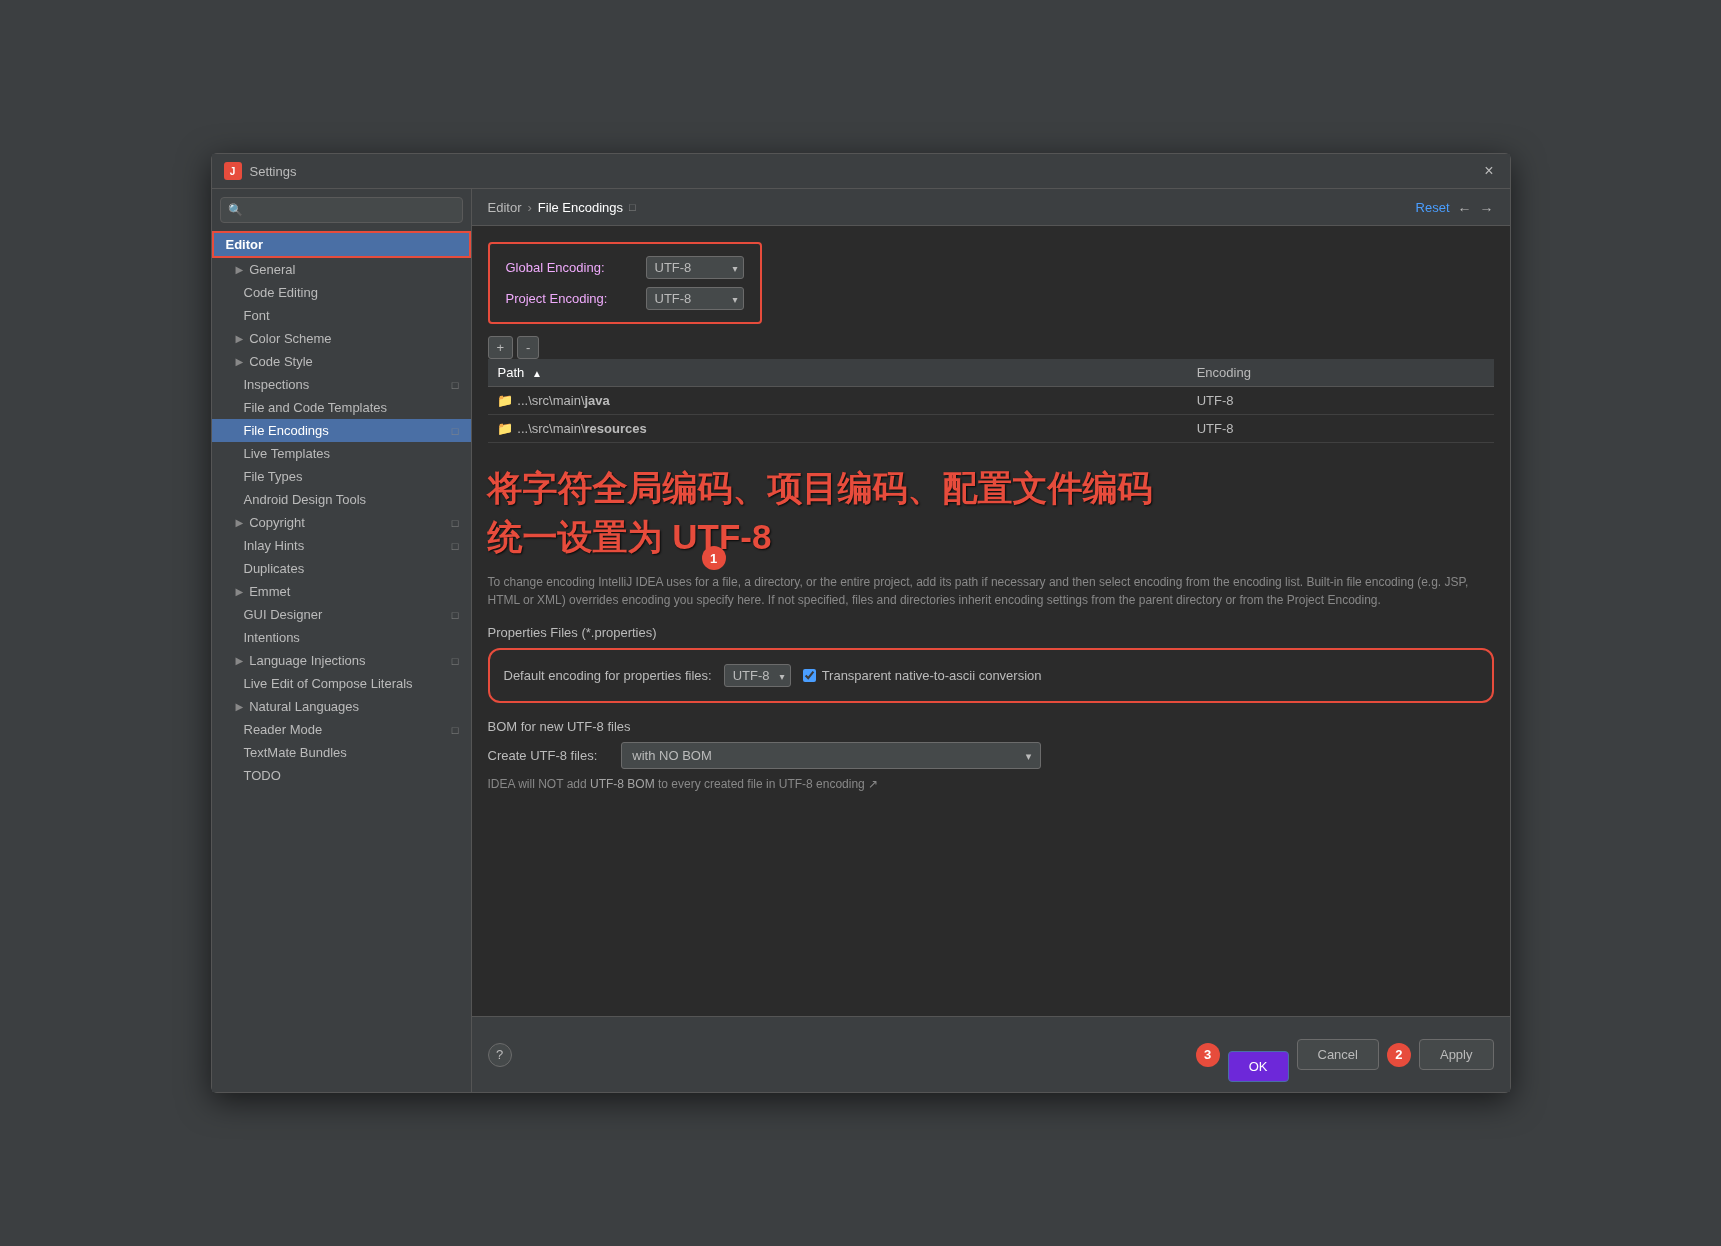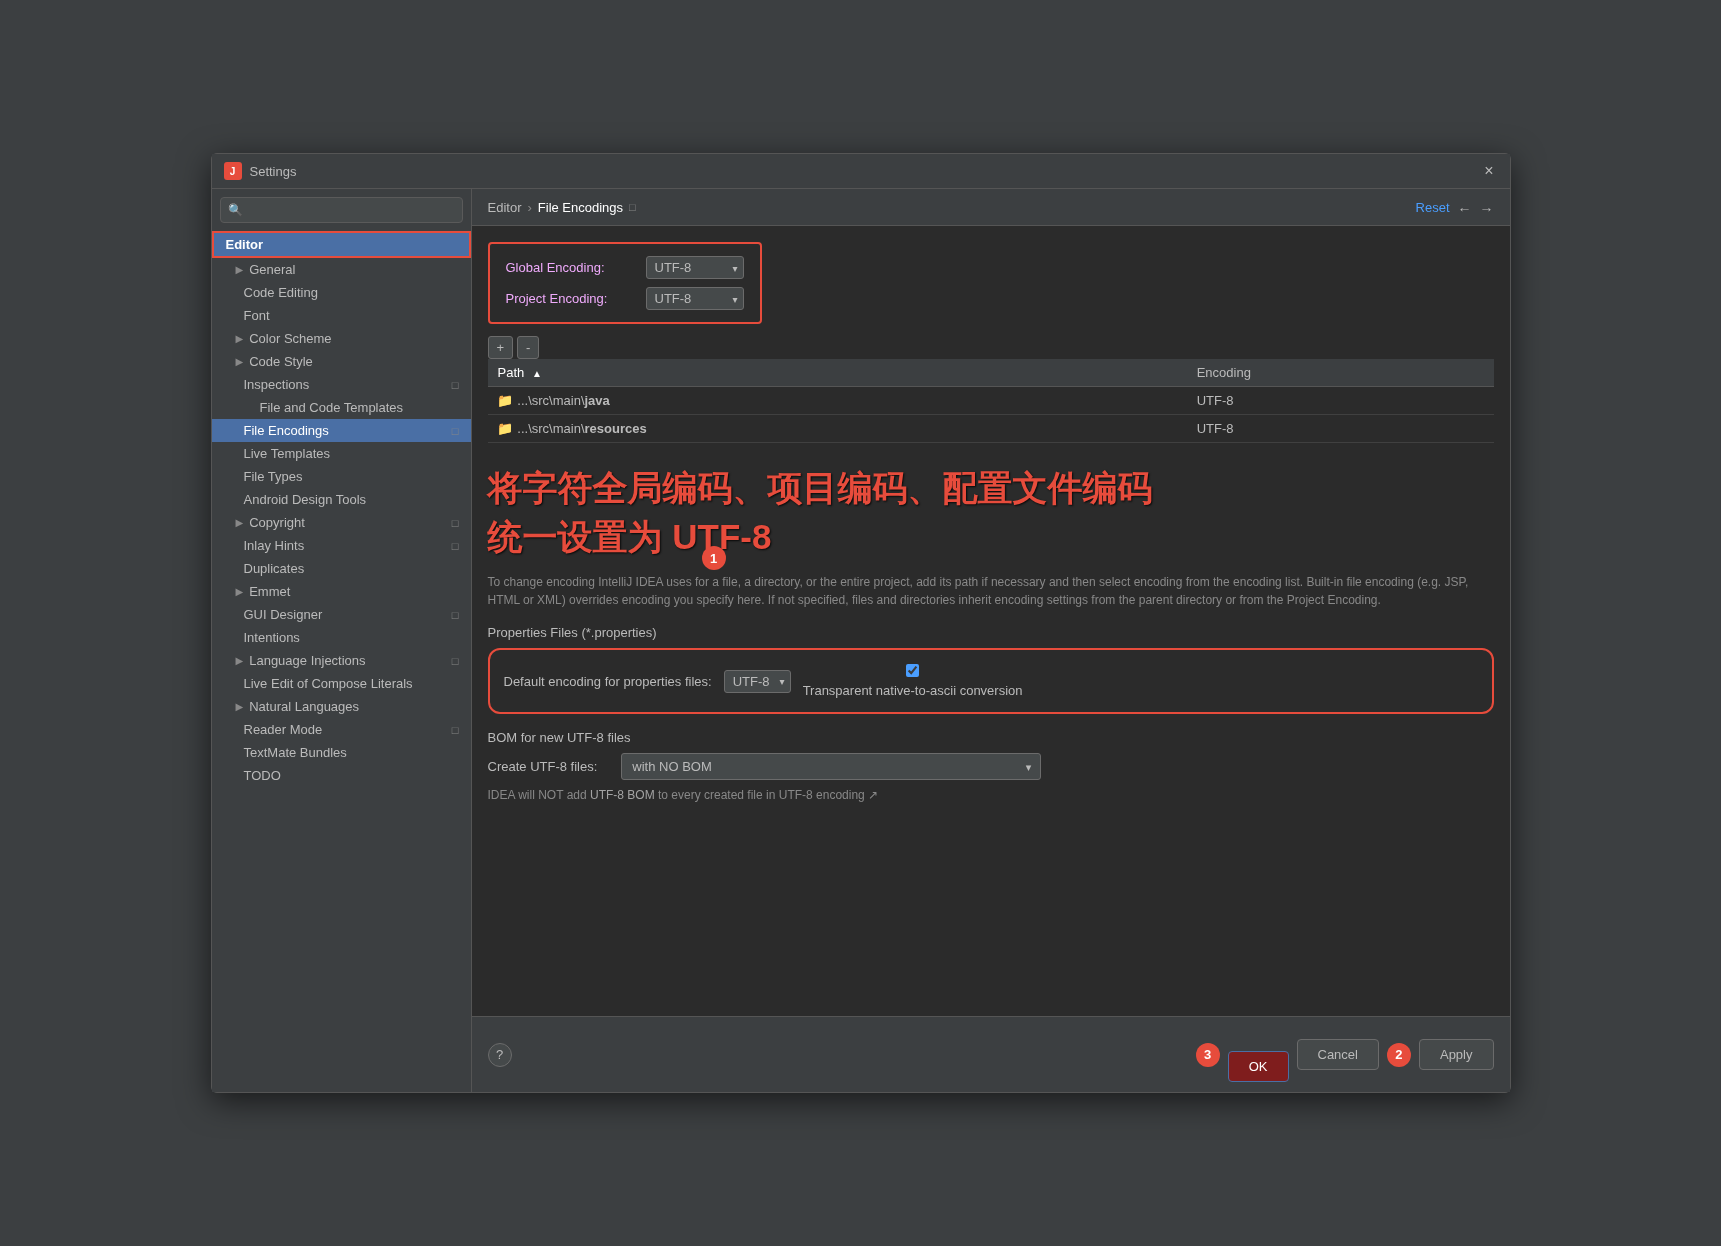--- a/index.html
+++ b/index.html
@@ -354,21 +354,20 @@
       color: #bbb;
       font-size: 13px;
     }
 
     .checkbox-wrapper {
       display: flex;
       align-items: center;
       gap: 6px;
       color: #bbb;
       font-size: 13px;
-      flex-direction: column;
     }
 
     .checkbox-wrapper input[type=checkbox] {
       accent-color: #4a9eff;
     }
 
     
     .bom-section {
       margin-top: 8px;
     }
@@ -453,21 +452,21 @@
 
     .footer-btn {
       padding: 7px 20px;
       font-size: 13px;
       border-radius: 4px;
       cursor: pointer;
       border: 1px solid #6b6b6b;
     }
 
     .footer-btn.ok {
-      background: #7f1d1d;
+      background: #6d28d9;
       color: #fff;
       border-color: #4a6fa5;
       margin-top: 24px;
     }
 
     .footer-btn.cancel {
       background: #45494a;
       color: #bbb;
     }
 
@@ -534,21 +533,21 @@
         <span>Color Scheme</span>
       </div>
       <div class="sidebar-item" style="padding-left:24px">
         <span class="arrow">▶</span>
         <span>Code Style</span>
       </div>
       <div class="sidebar-item" style="padding-left:32px">
         <span>Inspections</span>
         <span class="icon-badge">□</span>
       </div>
-      <div class="sidebar-item" style="padding-left:48px">
+      <div class="sidebar-item" style="padding-left:32px">
         <span>File and Code Templates</span>
       </div>
       <div class="sidebar-item selected" style="padding-left:32px">
         <span>File Encodings</span>
         <span class="icon-badge">□</span>
       </div>
       <div class="sidebar-item" style="padding-left:32px">
         <span>Live Templates</span>
       </div>
       <div class="sidebar-item" style="padding-left:32px">

